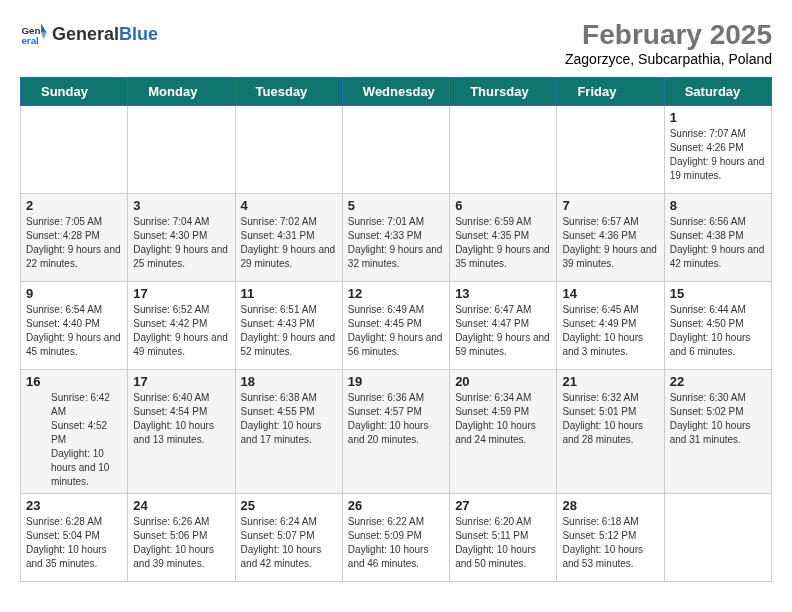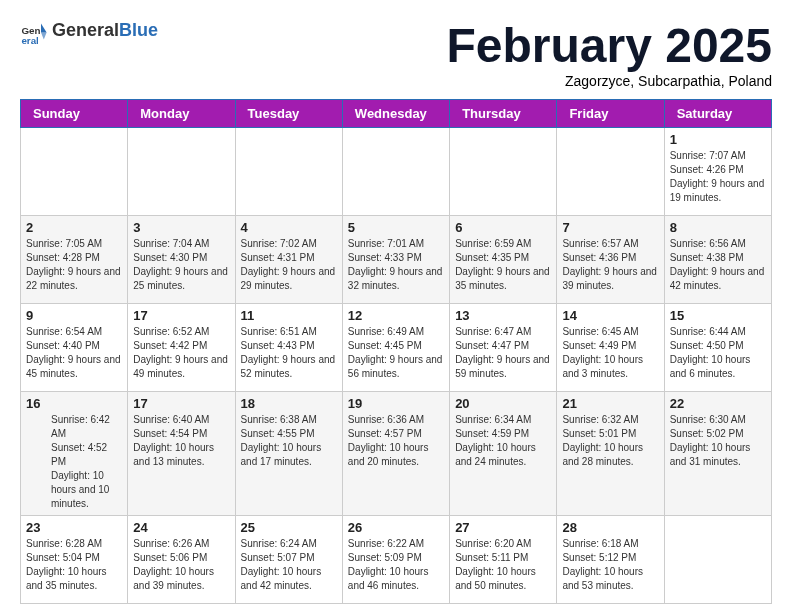--- a/index.html
+++ b/index.html
@@ -11,60 +11,61 @@
       padding: 20px;
     }
     .header-area {
       display: flex;
       justify-content: space-between;
       align-items: flex-start;
       margin-bottom: 10px;
     }
     .logo {
       display: flex;
+      align-items: center;
       gap: 4px;
     }
     .logo-text-general {
       font-size: 18px;
       font-weight: bold;
       color: #333;
     }
     .logo-text-blue {
       font-size: 18px;
       font-weight: bold;
       color: #2a6db5;
     }
     .logo-icon {
       width: 28px;
       height: 28px;
     }
     .title-area {
       text-align: right;
     }
     .month-title {
-      font-size: 48px;
-      font-weight: bold;
-      color: #0f172a;
+      font-size: 28px;
+      font-weight: bold;
+      color: #737373;
       line-height: 1.1;
     }
     .subtitle {
       font-size: 14px;
       color: #000000;
     }
     table {
       width: 100%;
       border-collapse: collapse;
       table-layout: fixed;
     }
     thead tr th {
-      background-color: #a21caf;
+      background-color: #0f766e;
       color: #fff;
       font-size: 13px;
       font-weight: bold;
-      padding: 6px 12px;
+      padding: 6px 20px;
       text-align: left;
       border: 1px solid #2a6db5;
     }
     tbody tr td {
       border: 1px solid #ccc;
       vertical-align: top;
       padding: 4px 5px;
       height: 88px;
       background: #fff;
     }

